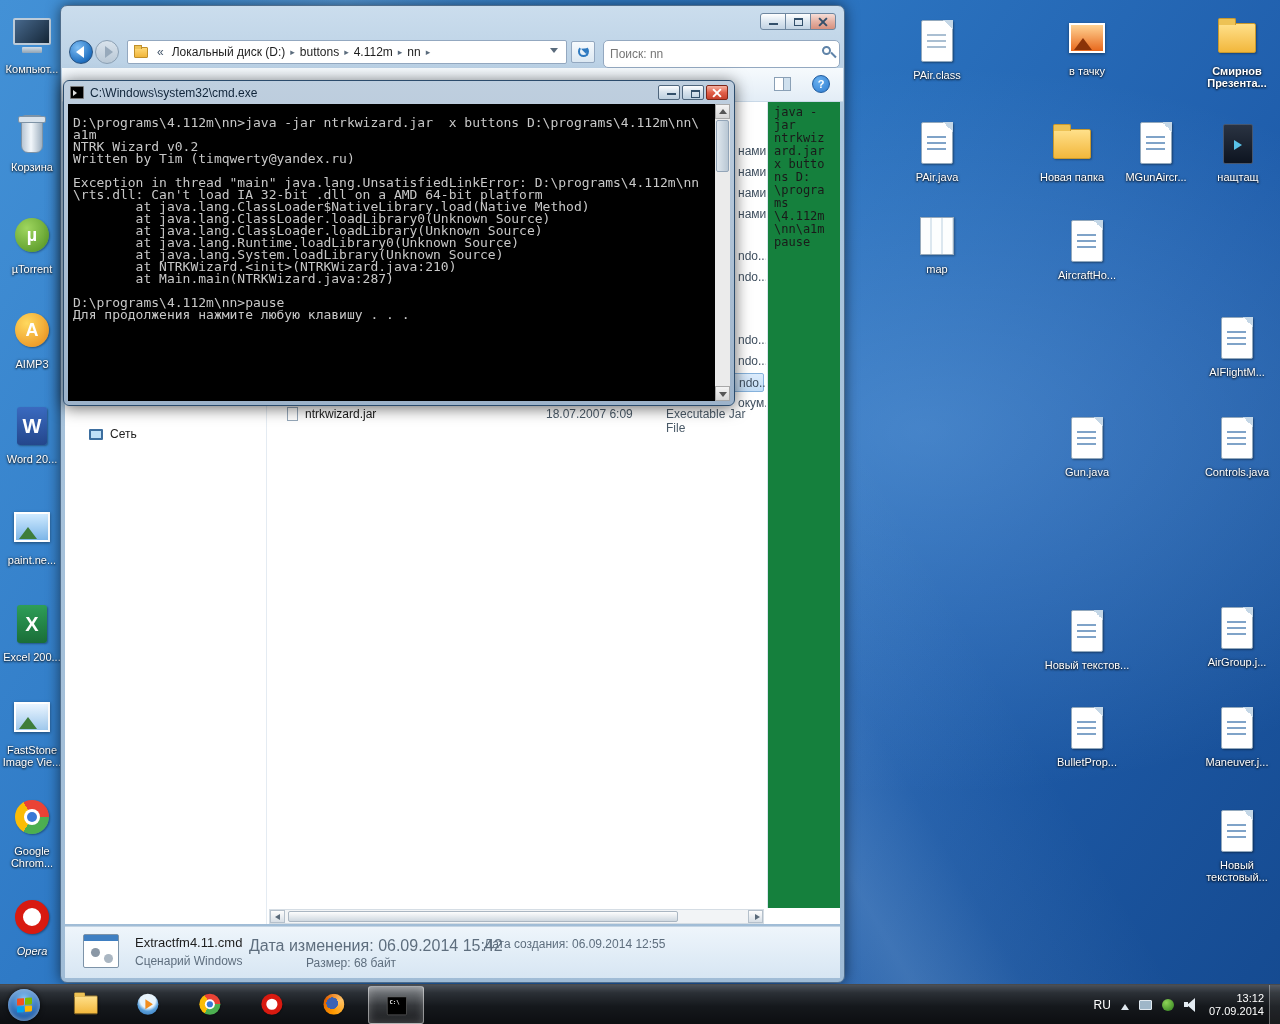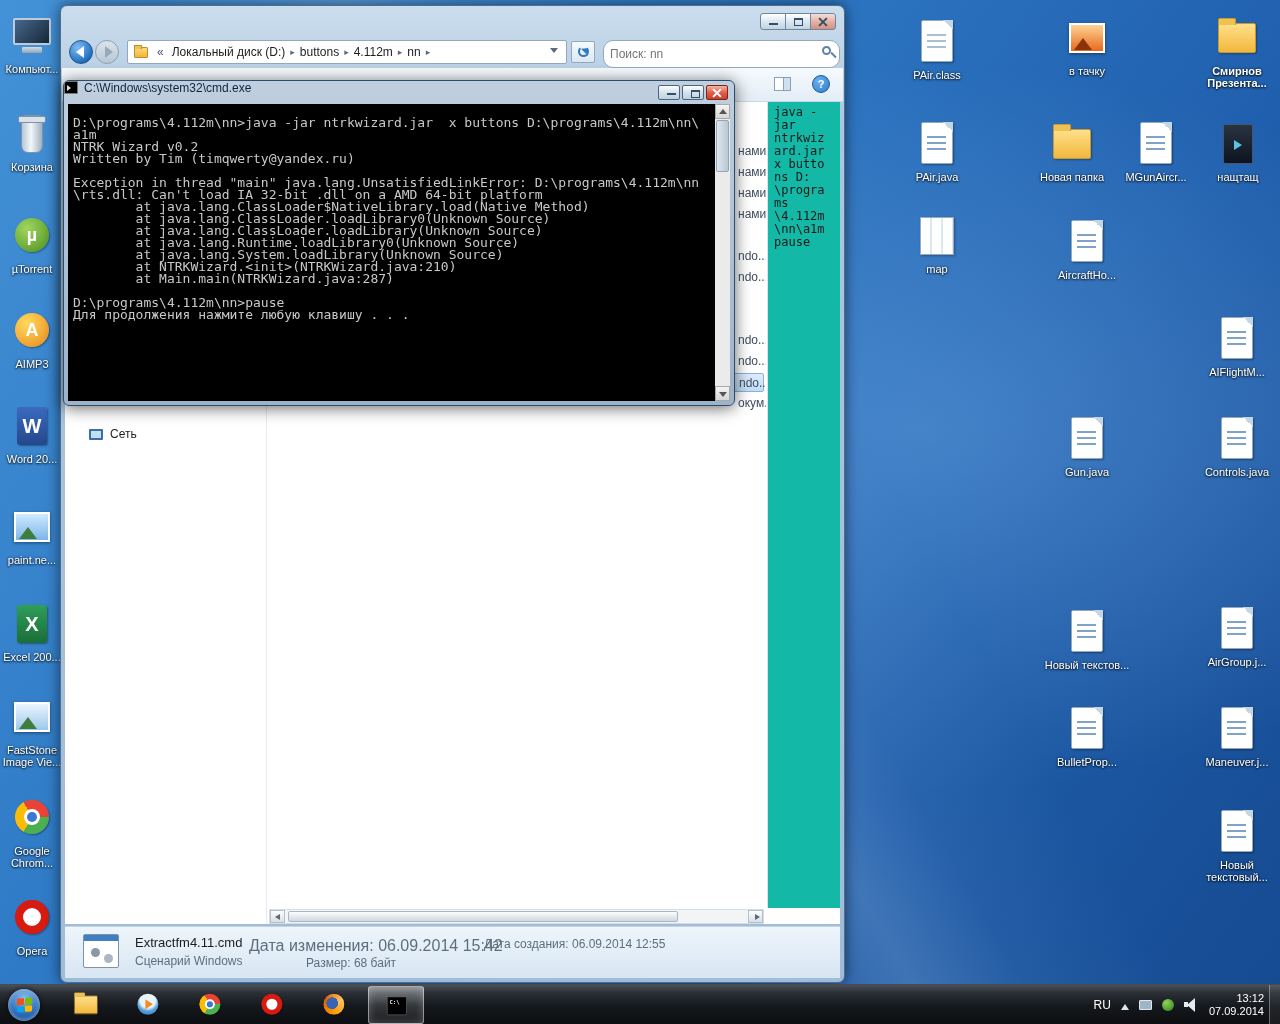--- a/index.html
+++ b/index.html
@@ -128,21 +128,21 @@
   .csep{color:#5a6b7c;font-size:9px;padding:0 1px}
   .dd{margin-left:auto;margin-right:4px;width:0;height:0;
     border:4px solid rgba(0,0,0,0);border-top:5px solid #5a6b7c}
   .refresh{position:absolute;left:510px;top:2px;width:24px;height:22px;background:linear-gradient(#f6fafd,#dce8f2);
     border:1px solid #93a8c0;border-radius:2px}
   .rfi{display:block;width:11px;height:11px;margin:4px auto 0;border:2px solid #2f7ac0;border-radius:50%;
     border-top-color:rgba(0,0,0,0);position:relative}
   .rfi:after{content:"";position:absolute;right:-4px;top:-4px;width:0;height:0;
     border:4px solid rgba(0,0,0,0);border-bottom:5px solid #2f7ac0;transform:rotate(45deg)}
   .searchbox{position:absolute;left:542px;top:1px;right:4px;height:28px;background:#fff;
-    border:1px solid #93a8c0;border-radius:10px}
+    border:1px solid #93a8c0;border-radius:5px}
   .searchbox input{position:absolute;left:6px;top:2px;right:24px;bottom:2px;border:none;outline:none;
     font-size:12px;font-family:"Liberation Sans",sans-serif;color:#333;background:rgba(0,0,0,0)}
   .searchbox input::placeholder{color:#767676;opacity:1}
   .mag{position:absolute;right:8px;top:5px;width:9px;height:9px;border:2px solid #5f83a8;border-radius:50%}
   .mag:after{content:"";position:absolute;left:6px;top:6px;width:7px;height:2px;background:#5f83a8;transform:rotate(45deg)}
 
   .x-toolbar{position:absolute;left:1px;top:62px;right:1px;height:34px;
     background:linear-gradient(#f6fafd,#e3edf6);border-bottom:1px solid #c9d9e8}
   .tb-pane{position:absolute;right:52px;top:9px;width:17px;height:14px;background:#fff;border:1px solid #8aa0b6}
   .tb-pane:after{content:"";position:absolute;right:0;top:0;bottom:0;width:6px;background:#cfe0ee;border-left:1px solid #8aa0b6}
@@ -171,41 +171,41 @@
 
   .hscroll{position:absolute;left:2px;right:2px;bottom:0;height:15px;background:#f2f4f6;border:1px solid #d5dde4}
   .sba{position:absolute;top:0;width:15px;height:13px;background:linear-gradient(#fdfdfd,#d8dfe6);border:1px solid #b5c0cb}
   .sba.l{left:0}.sba.r{right:0}
   .sba i{position:absolute;left:4px;top:3px;width:0;height:0;border:3px solid rgba(0,0,0,0)}
   .sba.l i{border-right:5px solid #5a6a7a;border-left:0}
   .sba.r i{border-left:5px solid #5a6a7a;border-right:0;left:6px}
   .sb-thumb{position:absolute;left:18px;top:1px;width:390px;height:11px;border-radius:2px;
     background:linear-gradient(#fdfdfd,#cfd8e0);border:1px solid #aab6c2}
 
-  .preview{position:absolute;right:0;top:0;bottom:16px;width:73px;background:#14b8a6;border-left:1px solid #d9e4ee}
+  .preview{position:absolute;right:0;top:0;bottom:16px;width:73px;background:#15803d;border-left:1px solid #d9e4ee}
   .preview pre{margin:4px 0 0 6px;font:12px/13px "DejaVu Sans Mono",monospace;color:#1a1a1a;white-space:pre}
 
   .x-details{position:absolute;left:4px;right:4px;bottom:4px;height:52px;
     background:linear-gradient(#eef5fb,#d7e6f3);border-top:1px solid #c3d4e4}
   .det-icon{position:absolute;left:18px;top:7px;width:36px;height:34px;background:#fff;
     border:1px solid #7d93a8;border-radius:2px}
   .det-icon:before{content:"";position:absolute;left:0;right:0;top:0;height:6px;background:#3f7fc2}
   .det-icon:after{content:"";position:absolute;left:7px;top:13px;width:9px;height:9px;border-radius:50%;
     background:#8a97a5;box-shadow:13px 6px 0 #aab6c2}
   .det-name{position:absolute;left:70px;top:8px;font-size:13px;color:#1d1d1d}
   .det-type{position:absolute;left:70px;top:27px;font-size:12px;color:#5e6e7e}
   .det-mod{position:absolute;left:184px;top:10px;font-size:16px;color:#5e6e7e}
   .det-size{position:absolute;left:241px;top:29px;font-size:12px;color:#5e6e7e}
   .det-created{position:absolute;left:419px;top:10px;font-size:12px;color:#5e6e7e}
 
   
   .cmdwin{position:absolute;left:63px;top:80px;width:672px;height:326px;z-index:30;
     border:1px solid #2c4c6c;border-radius:6px;overflow:hidden;
     background:linear-gradient(#bfcfdf,#9db3ca);box-shadow:0 2px 16px rgba(0,0,0,.6)}
-  .c-titlebar{position:absolute;left:0;top:0;right:0;height:23px;display:flex;align-items:flex-start;padding-left:0}
+  .c-titlebar{position:absolute;left:0;top:0;right:0;height:23px;display:flex;align-items:center;padding-left:6px}
   .c-icon{width:14px;height:13px;background:#000;border:1px solid #777;border-radius:1px;margin-right:6px;position:relative}
   .c-icon:after{content:"";position:absolute;left:2px;top:3px;width:0;height:0;
     border:3px solid rgba(0,0,0,0);border-left:4px solid #ddd;border-right:0}
   .c-title{font-size:12px;color:#10253a}
   .c-btns{position:absolute;right:6px;top:4px;display:flex}
   .cbtn{position:relative;width:22px;height:15px;margin-left:2px;border-radius:2px;color:#33506b;
     background:linear-gradient(#fdfeff,#d9e4ee 45%,#bccfdf);border:1px solid #4e657c}
   .cbtn.close{background:linear-gradient(#f6b3a2,#e2604a 50%,#c6402c);border-color:#7e2618;color:#fff}
   .console{position:absolute;left:4px;right:4px;top:23px;bottom:4px;background:#000}
   .console pre{margin:0;padding:13px 4px 0 5px;font:13px/12px "DejaVu Sans Mono",monospace;
@@ -302,21 +302,21 @@
         <span class="ic-img fs"></span>
       </span>
       <span class="lbl">FastStone Image Vie...</span>
     </div>
     <div class="desk-icon" style="left: 1px; top: 794px; width: 62px;">
       <span class="icon48">
         <span class="ic-chrome"></span>
       </span>
       <span class="lbl">Google Chrom...</span>
     </div>
-    <div class="desk-icon" style="left: 1px; top: 894px; width: 62px;">
+    <div class="desk-icon" style="left: 1px; top: 894px; width: 62px; font-style: italic;">
       <span class="icon48">
         <span class="ic-opera"></span>
       </span>
       <span class="lbl">Opera</span>
     </div>
     <div class="desk-icon" style="left: 894px; top: 18px; width: 86px;">
       <span class="icon48">
         <span class="ic-page">
           <i class="fold"></i>
           <i class="ln l1"></i>
@@ -558,20 +558,26 @@
         </div>
         <div class="frag" style="top: 82px;">
           <span>нами</span>
         </div>
         <div class="frag" style="top: 61px;">
           <span>нами</span>
         </div>
         <div class="frag" style="top: 40px;">
           <span>нами</span>
         </div>
+      <div class="file-row row0">
+        <span class="fi page"></span>
+        <span class="fname">ntrkwizard.jar</span>
+        <span class="fdate">18.07.2007 6:09</span>
+        <span class="ftype">Executable Jar File</span>
+      </div>
       <div class="hscroll">
         <span class="sba l">
             <i></i>
           </span>
         <div class="sb-thumb"></div>
         <span class="sba r">
             <i></i>
           </span>
       </div>
     </div>

